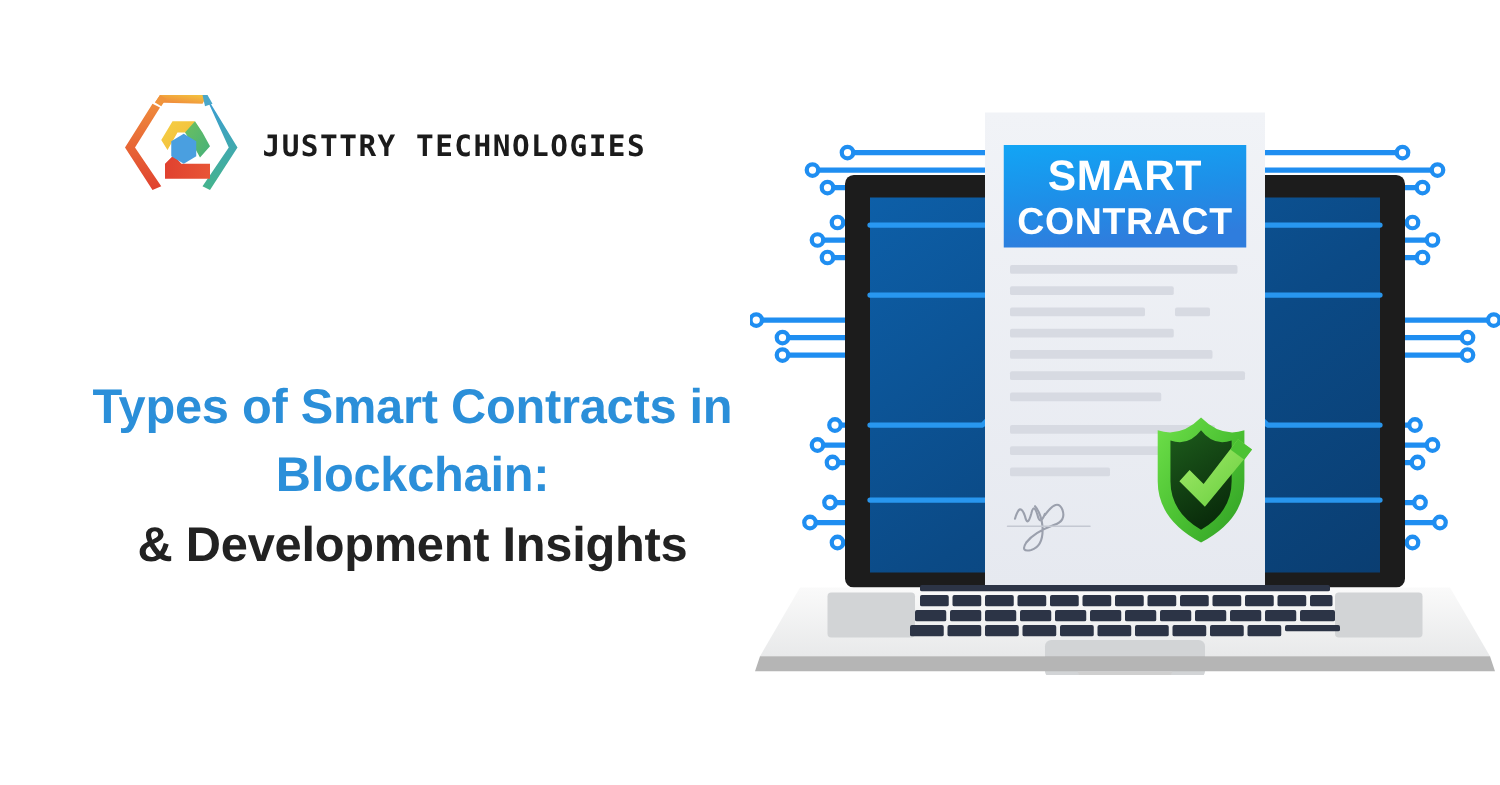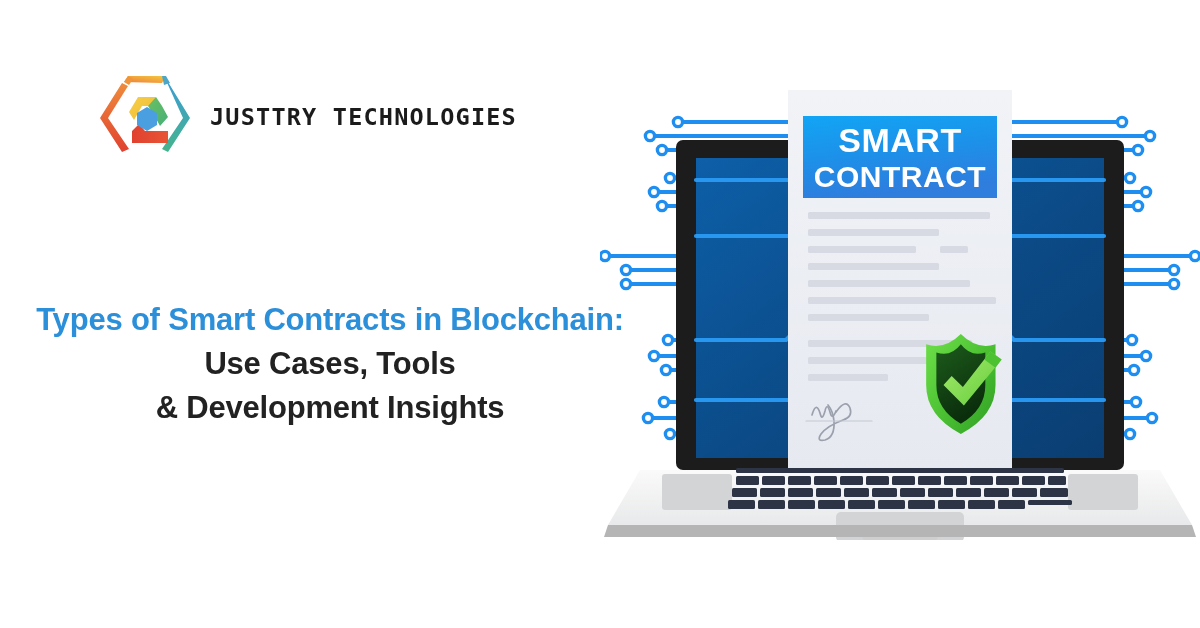--- a/index.html
+++ b/index.html
@@ -21,21 +21,21 @@
     color:#1b1b1b; line-height:1.05; white-space:nowrap;
   }
   #logo-sub {
     font-family:"DejaVu Sans Mono", monospace;
     font-size:19px; font-weight:400; letter-spacing:0.6px;
     color:#1b1b1b; margin-top:8px; white-space:nowrap;
   }
 
   
   #headline { position:absolute; left:0px; top:298px; width:660px; text-align:center; }
-  .h-line { font-size:31px; font-weight:700; line-height:1.42; letter-spacing:-0.2px; }
+  .h-line { font-size:39px; font-weight:700; line-height:1.42; letter-spacing:-0.2px; }
   #h-line-1 { color:#2b8fd9; }
   #h-line-2, #h-line-3 { color:#222222; }
 
   
   #illustration { position:absolute; left:600px; top:40px; width:600px; height:500px;text-align:center; }
   #illu-svg { display:block; width:600px; height:500px; }
 </style>
 </head>
 <body>
 
@@ -90,21 +90,20 @@
 
       <polygon points="49,33 59,39 59,51 49,57 39,51 39,39" fill="#4a9fe0"></polygon>
     </svg>
     <div id="logo-text">
       <div id="logo-name">JUSTTRY TECHNOLOGIES</div>
     </div>
   </div>
 
   <div id="headline">
     <div class="h-line" id="h-line-1">Types of Smart Contracts in Blockchain:</div>
-    <div class="h-line" id="h-line-2">Use Cases, Tools</div>
     <div class="h-line" id="h-line-3">&amp; Development Insights</div>
   </div>
 
   <div id="illustration">
     <svg id="illu-svg" viewBox="0 0 600 500">
       <defs>
         <linearGradient id="screenGrad" x1="0" y1="0" x2="1" y2="1">
           <stop offset="0%" stop-color="#0d5fa8"></stop>
             <stop offset="55%" stop-color="#0b4a86"></stop>
           <stop offset="100%" stop-color="#0a3e72"></stop>

